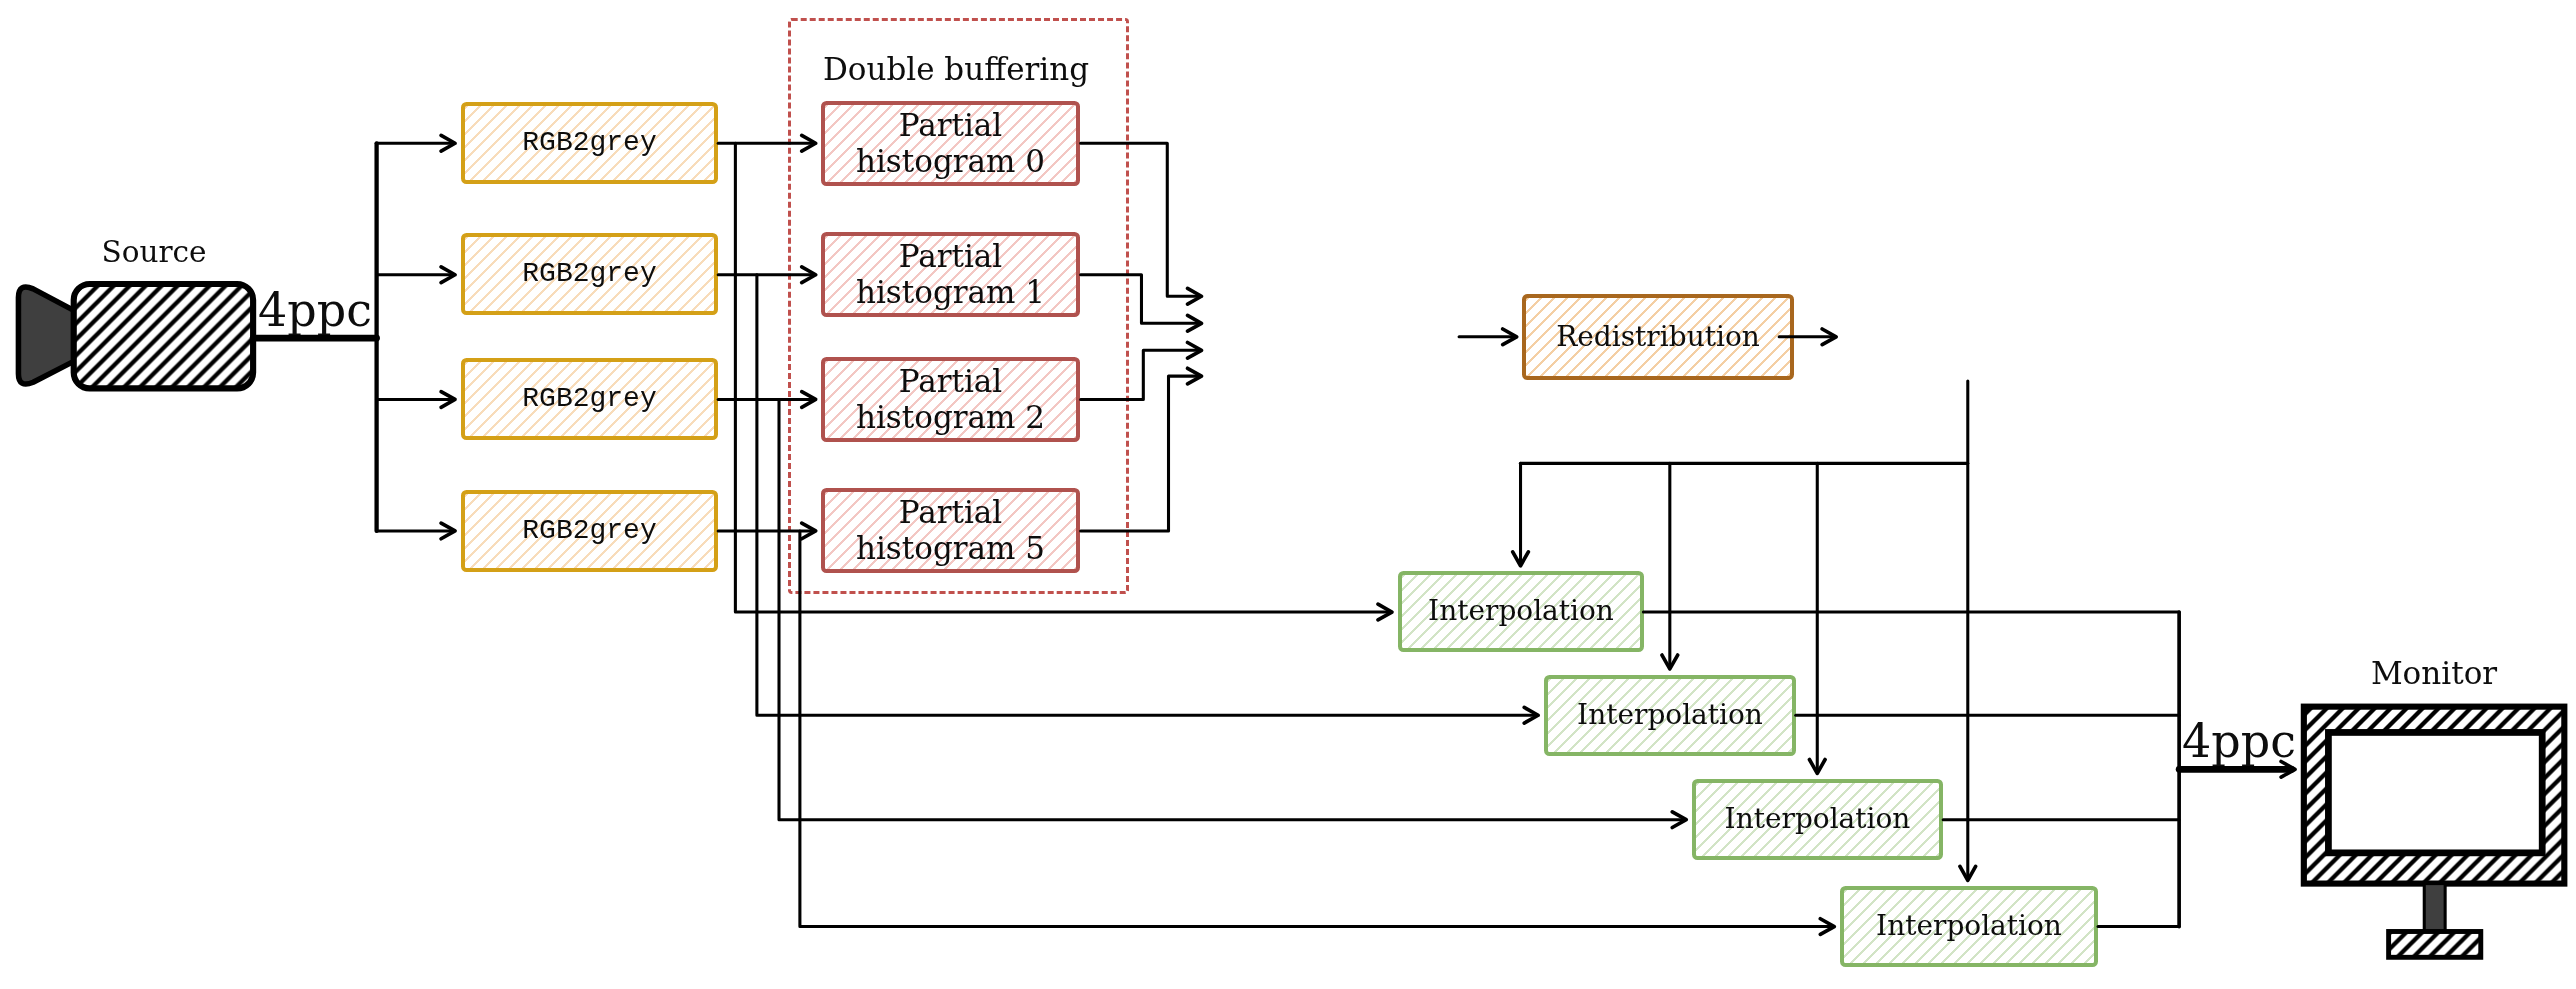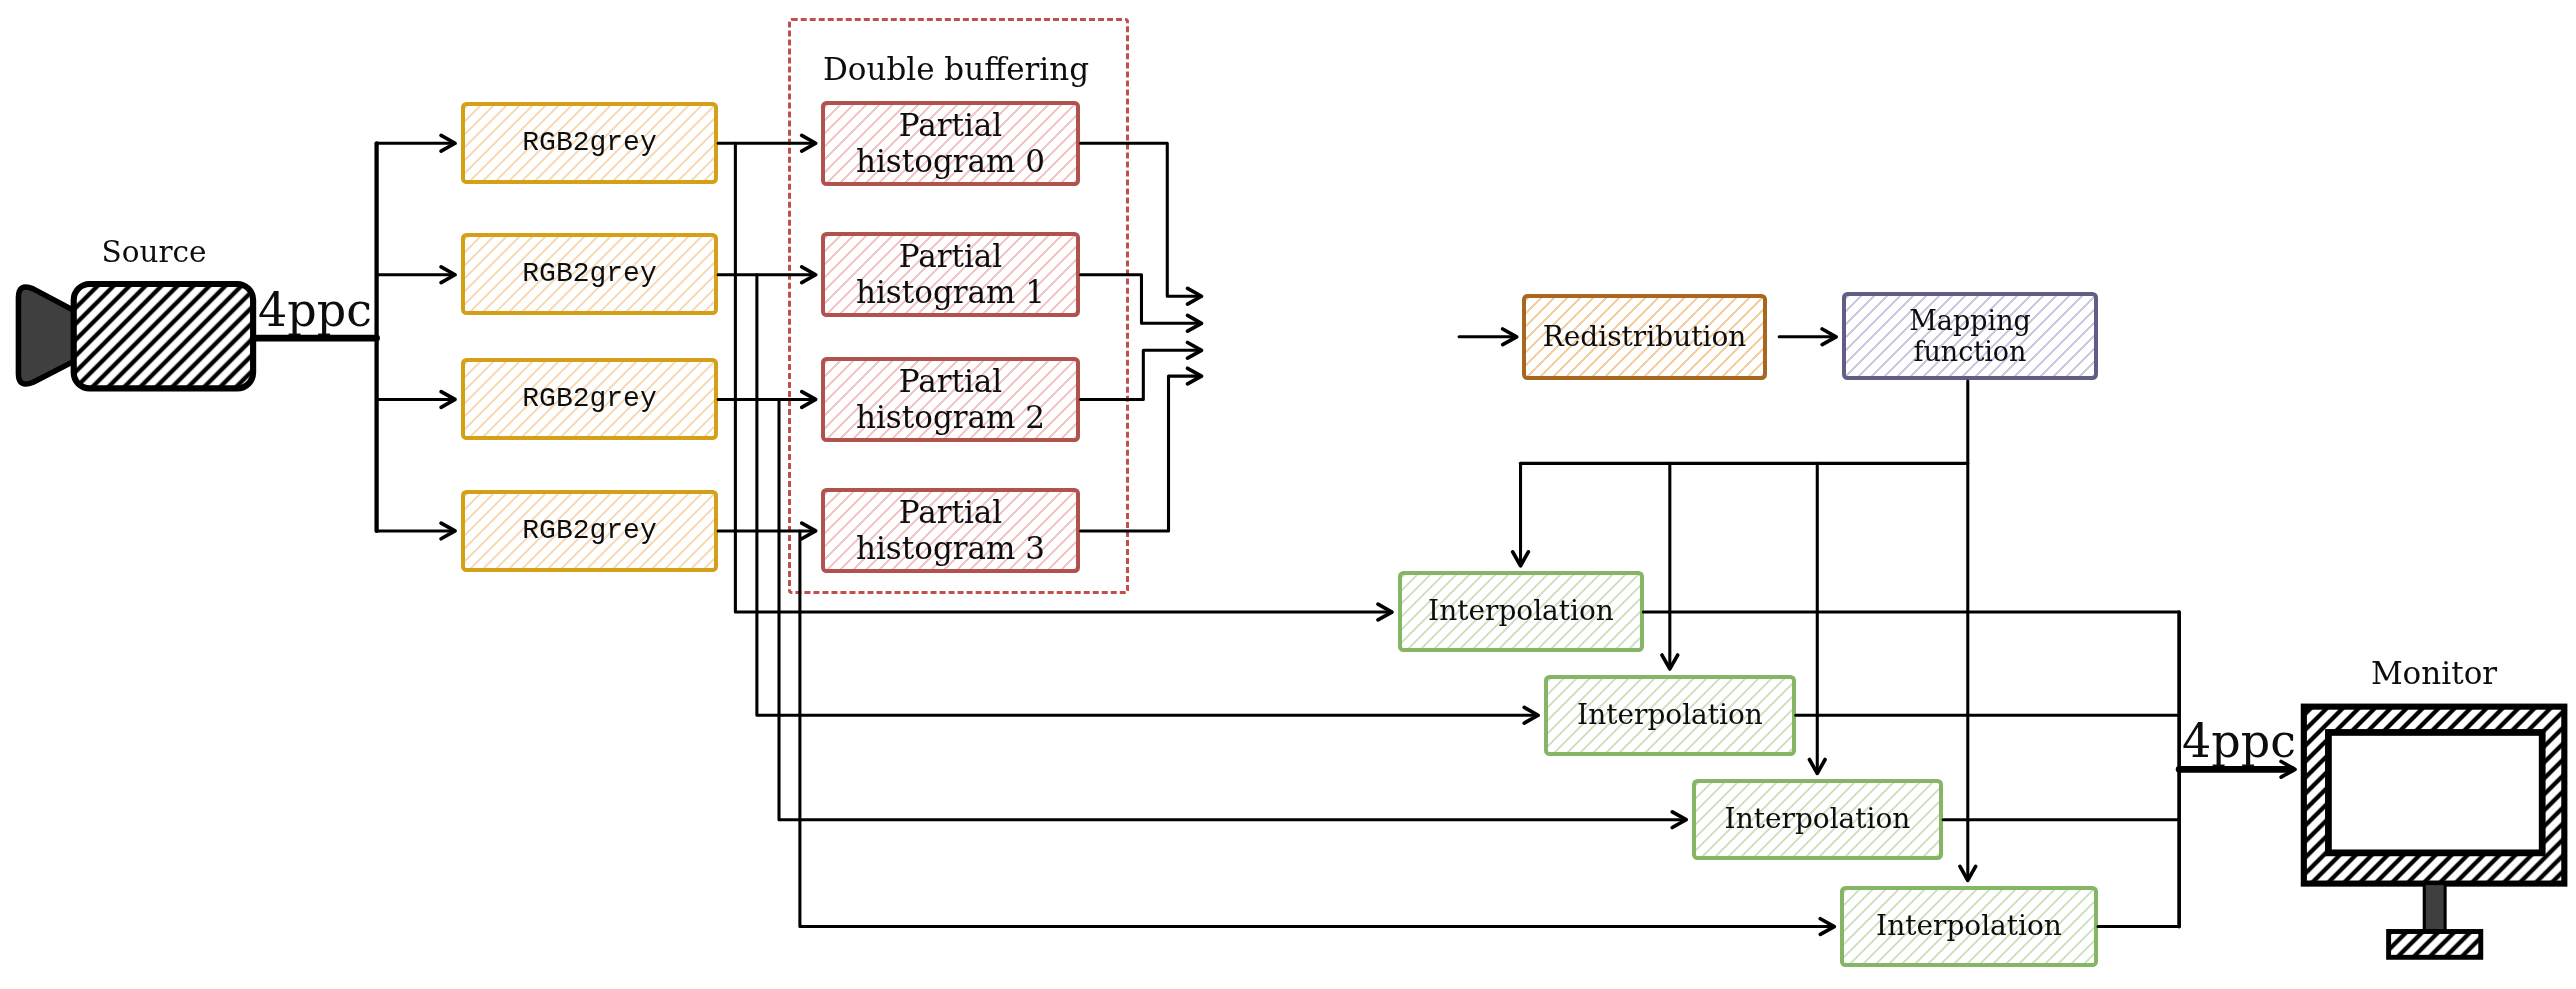--- a/index.html
+++ b/index.html
@@ -57,30 +57,26 @@
   <div class="box ph" style="left:821px;top:232px;width:259px;height:85px;">
     <span>Partial</span>
     <span>histogram 1</span>
   </div>
   <div class="box ph" style="left:821px;top:357px;width:259px;height:85px;">
     <span>Partial</span>
     <span>histogram 2</span>
   </div>
   <div class="box ph" style="left:821px;top:488px;width:259px;height:85px;">
     <span>Partial</span>
-    <span>histogram 3</span>
+    <span>histogram 5</span>
   </div>
 
-  <div class="box redis" style="left:1522px;top:294px;width:245px;height:86px;">
+  <div class="box redis" style="left:1522px;top:294px;width:272px;height:86px;">
       <span>Redistribution</span>
     </div>
-  <div class="box map" style="left:1842px;top:292px;width:256px;height:88px;">
-    <span>Mapping</span>
-    <span>function</span>
-  </div>
 
   <div class="box interp" style="left:1398px;top:571px;width:246px;height:81px;">
       <span>Interpolation</span>
     </div>
   <div class="box interp" style="left:1544px;top:675px;width:252px;height:81px;">
       <span>Interpolation</span>
     </div>
   <div class="box interp" style="left:1692px;top:779px;width:251px;height:81px;">
       <span>Interpolation</span>
     </div>

